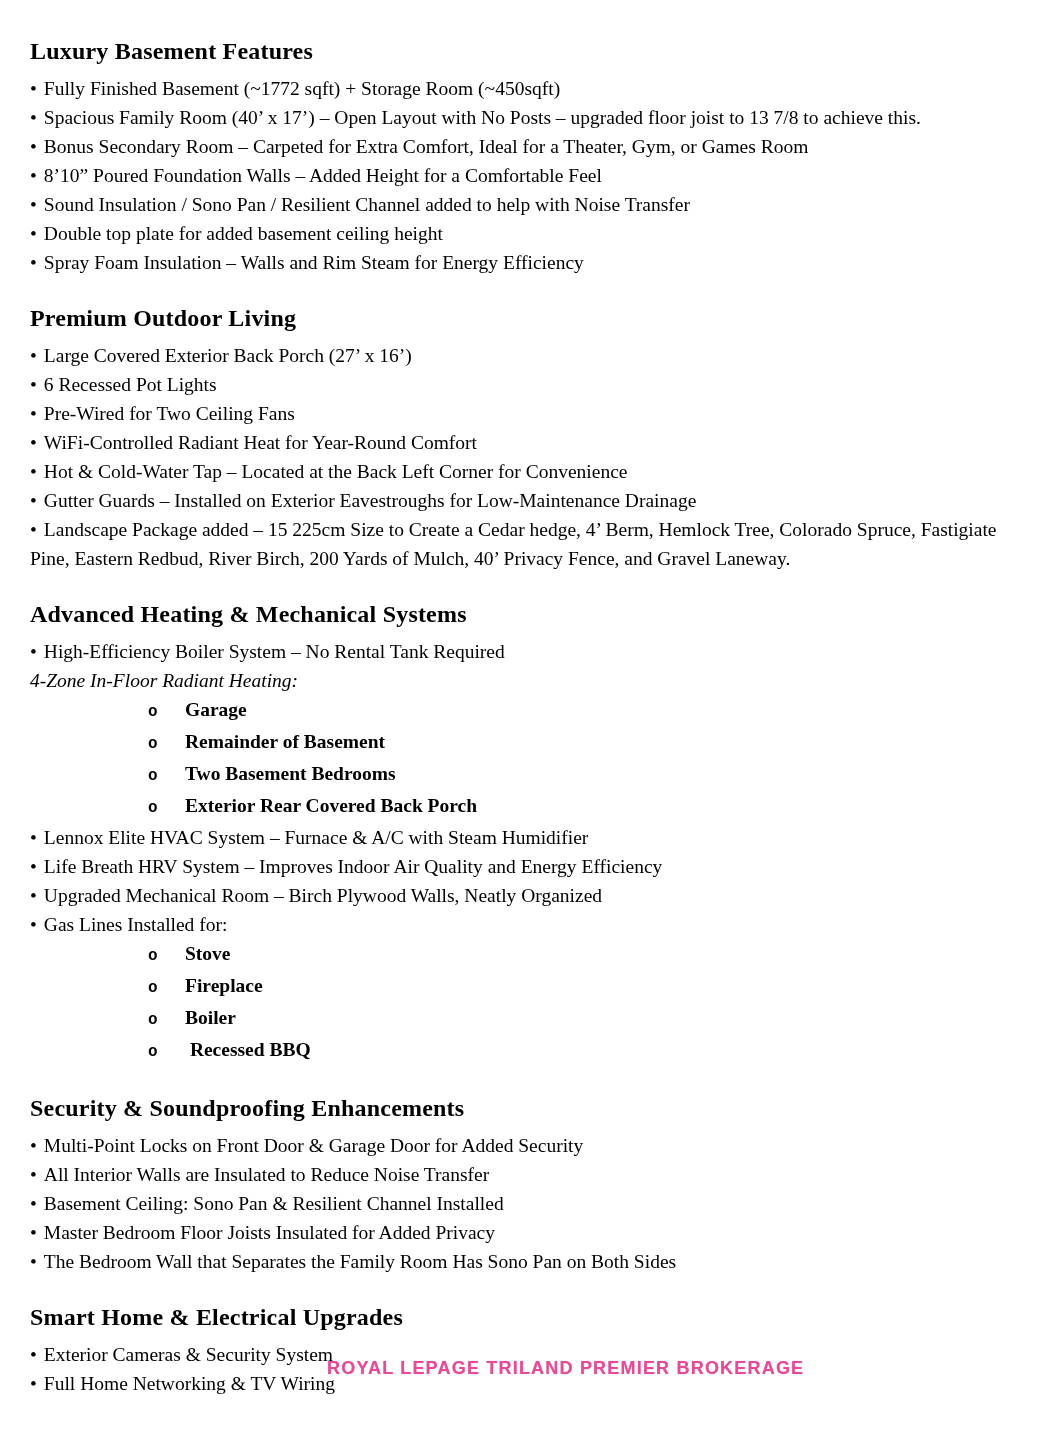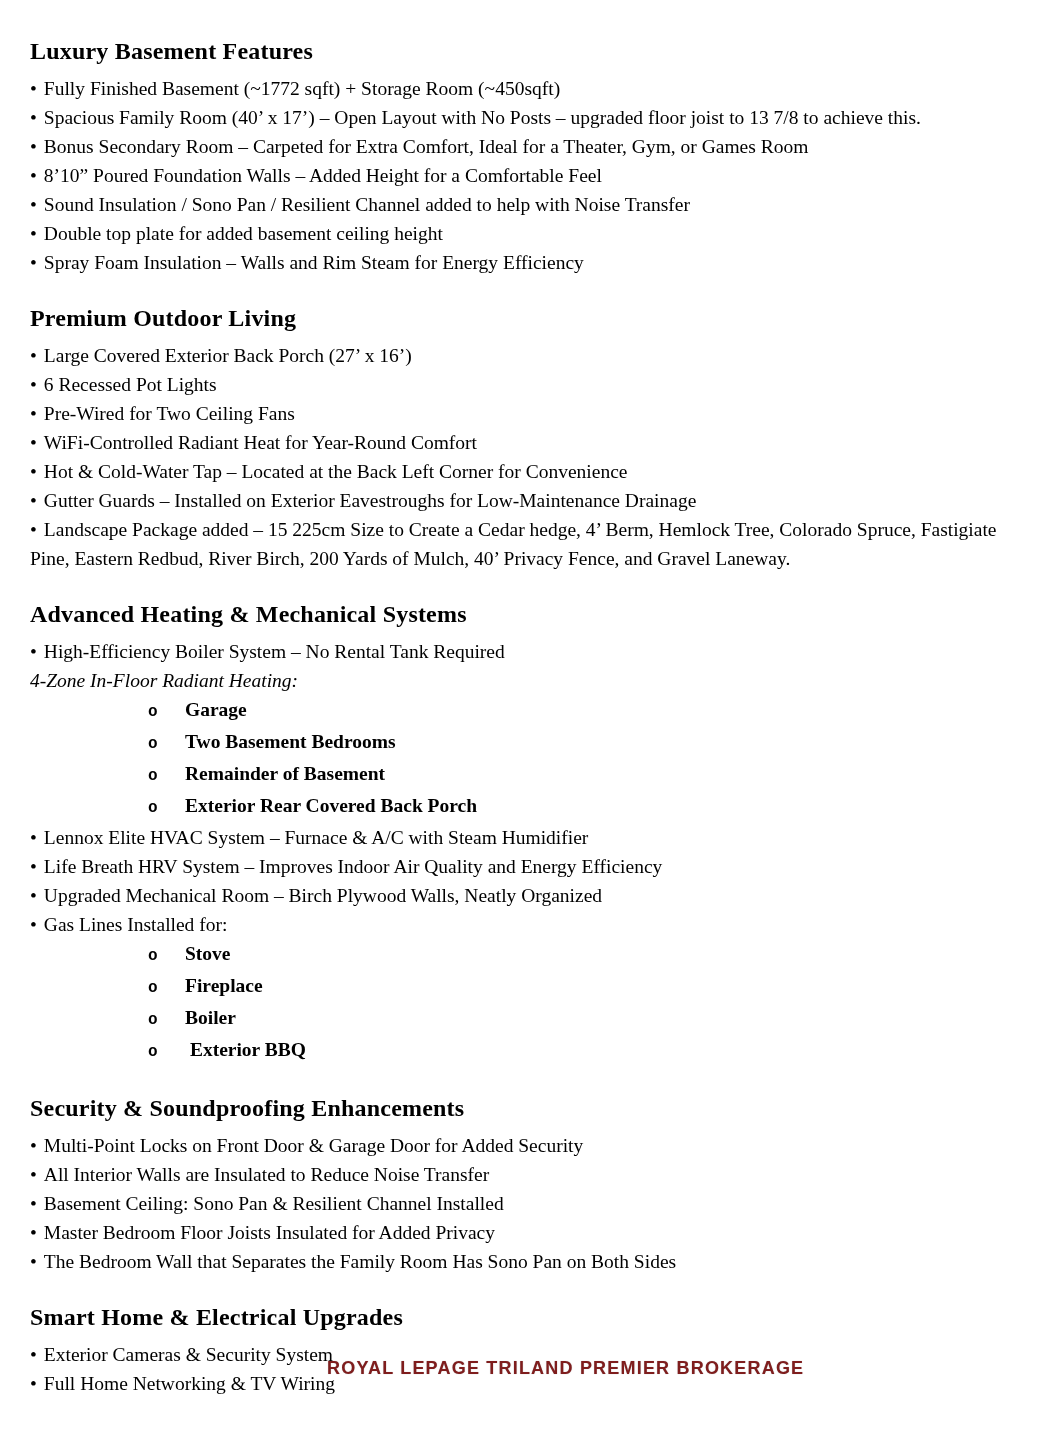--- a/index.html
+++ b/index.html
@@ -42,21 +42,21 @@
   }
   .watermark {
     position: absolute;
     left: 327px;
     top: 1358px;
     z-index: 0;
     font-family: "Liberation Sans", sans-serif;
     font-size: 18px;
     font-weight: bold;
     letter-spacing: 1.2px;
-    color: #7f1d1d;
+    color: #ec4899;
     text-shadow: 0 0 1px #b5b5b5;
     white-space: nowrap;
   }
 </style>
 </head>
 <body>
 
 <div class="page">
   <span class="watermark">ROYAL LEPAGE TRILAND PREMIER BROKERAGE</span>
   <div class="content" id="sections-root">
@@ -78,31 +78,31 @@
         <p class="line bullet"><span class="b">•</span><span>WiFi-Controlled Radiant Heat for Year-Round Comfort</span></p>
         <p class="line bullet"><span class="b">•</span><span>Hot &amp; Cold-Water Tap – Located at the Back Left Corner for Convenience</span></p>
         <p class="line bullet"><span class="b">•</span><span>Gutter Guards – Installed on Exterior Eavestroughs for Low-Maintenance Drainage</span></p>
         <p class="line bullet"><span class="b">•</span><span>Landscape Package added – 15 225cm Size to Create a Cedar hedge, 4’ Berm, Hemlock Tree, Colorado Spruce, Fastigiate Pine, Eastern Redbud, River Birch, 200 Yards of Mulch, 40’ Privacy Fence, and Gravel Laneway.</span></p>
       </div>
       <div class="sec">
         <h2 class="sec-title">Advanced Heating &amp; Mechanical Systems</h2>
         <p class="line bullet"><span class="b">•</span><span>High-Efficiency Boiler System – No Rental Tank Required</span></p>
         <p class="line italic">4-Zone In-Floor Radiant Heating:</p>
         <p class="line sub"><span class="m">o</span><span>Garage</span></p>
+        <p class="line sub"><span class="m">o</span><span>Remainder of Basement</span></p>
         <p class="line sub"><span class="m">o</span><span>Two Basement Bedrooms</span></p>
-        <p class="line sub"><span class="m">o</span><span>Remainder of Basement</span></p>
         <p class="line sub"><span class="m">o</span><span>Exterior Rear Covered Back Porch</span></p>
         <p class="line bullet"><span class="b">•</span><span>Lennox Elite HVAC System – Furnace &amp; A/C with Steam Humidifier</span></p>
         <p class="line bullet"><span class="b">•</span><span>Life Breath HRV System – Improves Indoor Air Quality and Energy Efficiency</span></p>
         <p class="line bullet"><span class="b">•</span><span>Upgraded Mechanical Room – Birch Plywood Walls, Neatly Organized</span></p>
         <p class="line bullet"><span class="b">•</span><span>Gas Lines Installed for:</span></p>
         <p class="line sub"><span class="m">o</span><span>Stove</span></p>
         <p class="line sub"><span class="m">o</span><span>Fireplace</span></p>
         <p class="line sub"><span class="m">o</span><span>Boiler</span></p>
-        <p class="line sub"><span class="m">o</span><span> Exterior BBQ</span></p>
+        <p class="line sub"><span class="m">o</span><span> Recessed BBQ</span></p>
       </div>
       <div class="sec">
         <h2 class="sec-title">Security &amp; Soundproofing Enhancements</h2>
         <p class="line bullet"><span class="b">•</span><span>Multi-Point Locks on Front Door &amp; Garage Door for Added Security</span></p>
         <p class="line bullet"><span class="b">•</span><span>All Interior Walls are Insulated to Reduce Noise Transfer</span></p>
         <p class="line bullet"><span class="b">•</span><span>Basement Ceiling: Sono Pan &amp; Resilient Channel Installed</span></p>
         <p class="line bullet"><span class="b">•</span><span>Master Bedroom Floor Joists Insulated for Added Privacy</span></p>
         <p class="line bullet"><span class="b">•</span><span>The Bedroom Wall that Separates the Family Room Has Sono Pan on Both Sides</span></p>
       </div>
       <div class="sec">

